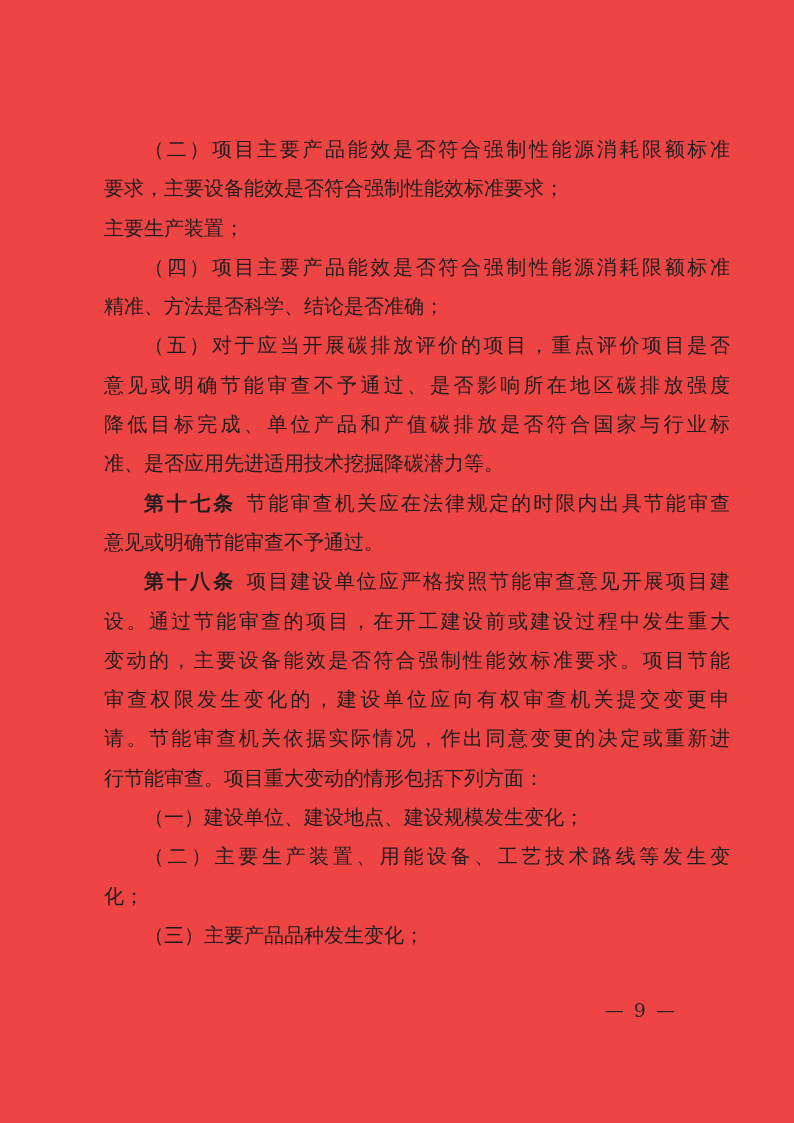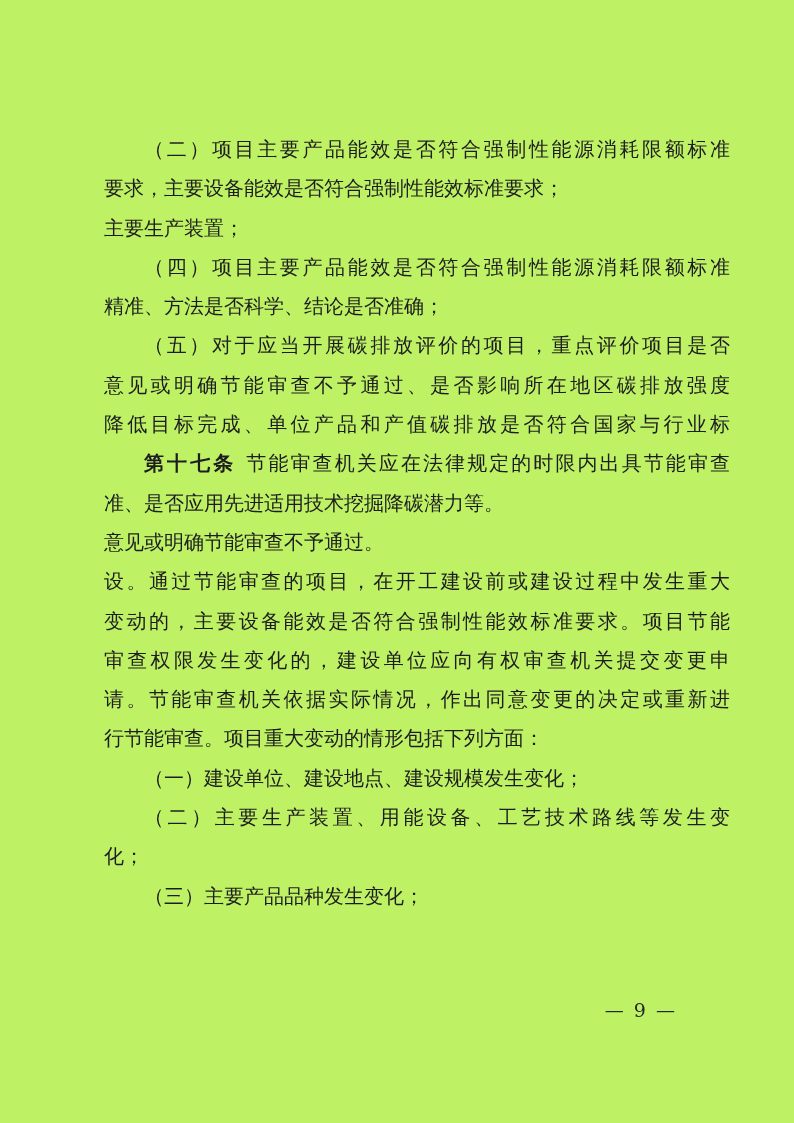--- a/index.html
+++ b/index.html
@@ -1,19 +1,19 @@
 <!DOCTYPE html>
 <html><head>
 <meta charset="utf-8">
 <style>
   html,body{margin:0;padding:0;background:#fff;}
   .page{
     position:relative;
     width:794px;height:1123px;
-    background:#bef264;
+    background:#ef4444;
     overflow:hidden;
     font-family:"DejaVu Serif","Liberation Serif",serif;
     color:#1d1d1f;
   }
   .textblock{
     position:absolute;
     left:104px;top:130px;
     width:626px;
   }
   .line{
@@ -53,25 +53,28 @@
 <div class="page">
   <div class="textblock">
     <div class="line ind fill">（二）项目主要产品能效是否符合强制性能源消耗限额标准</div>
     <div class="line">要求，主要设备能效是否符合强制性能效标准要求；</div>
     <div class="line">主要生产装置；</div>
     <div class="line ind fill">（四）项目主要产品能效是否符合强制性能源消耗限额标准</div>
     <div class="line">精准、方法是否科学、结论是否准确；</div>
     <div class="line ind fill">（五）对于应当开展碳排放评价的项目，重点评价项目是否</div>
     <div class="line fill">意见或明确节能审查不予通过、是否影响所在地区碳排放强度</div>
     <div class="line fill">降低目标完成、单位产品和产值碳排放是否符合国家与行业标</div>
+    <div class="line">准、是否应用先进适用技术挖掘降碳潜力等。</div>
     <div class="line ind fill">
       <span class="art">第十七条</span><span>节能审查机关应在法律规定的时限内出具节能审查</span>
     </div>
-    <div class="line">准、是否应用先进适用技术挖掘降碳潜力等。</div>
     <div class="line">意见或明确节能审查不予通过。</div>
+    <div class="line ind fill">
+      <span class="art">第十八条</span><span>项目建设单位应严格按照节能审查意见开展项目建</span>
+    </div>
     <div class="line fill">设。通过节能审查的项目，在开工建设前或建设过程中发生重大</div>
     <div class="line fill">变动的，主要设备能效是否符合强制性能效标准要求。项目节能</div>
     <div class="line fill">审查权限发生变化的，建设单位应向有权审查机关提交变更申</div>
     <div class="line fill">请。节能审查机关依据实际情况，作出同意变更的决定或重新进</div>
     <div class="line">行节能审查。项目重大变动的情形包括下列方面：</div>
     <div class="line ind">（一）建设单位、建设地点、建设规模发生变化；</div>
     <div class="line ind fill">（二）主要生产装置、用能设备、工艺技术路线等发生变</div>
     <div class="line">化；</div>
     <div class="line ind">（三）主要产品品种发生变化；</div>
   </div>

